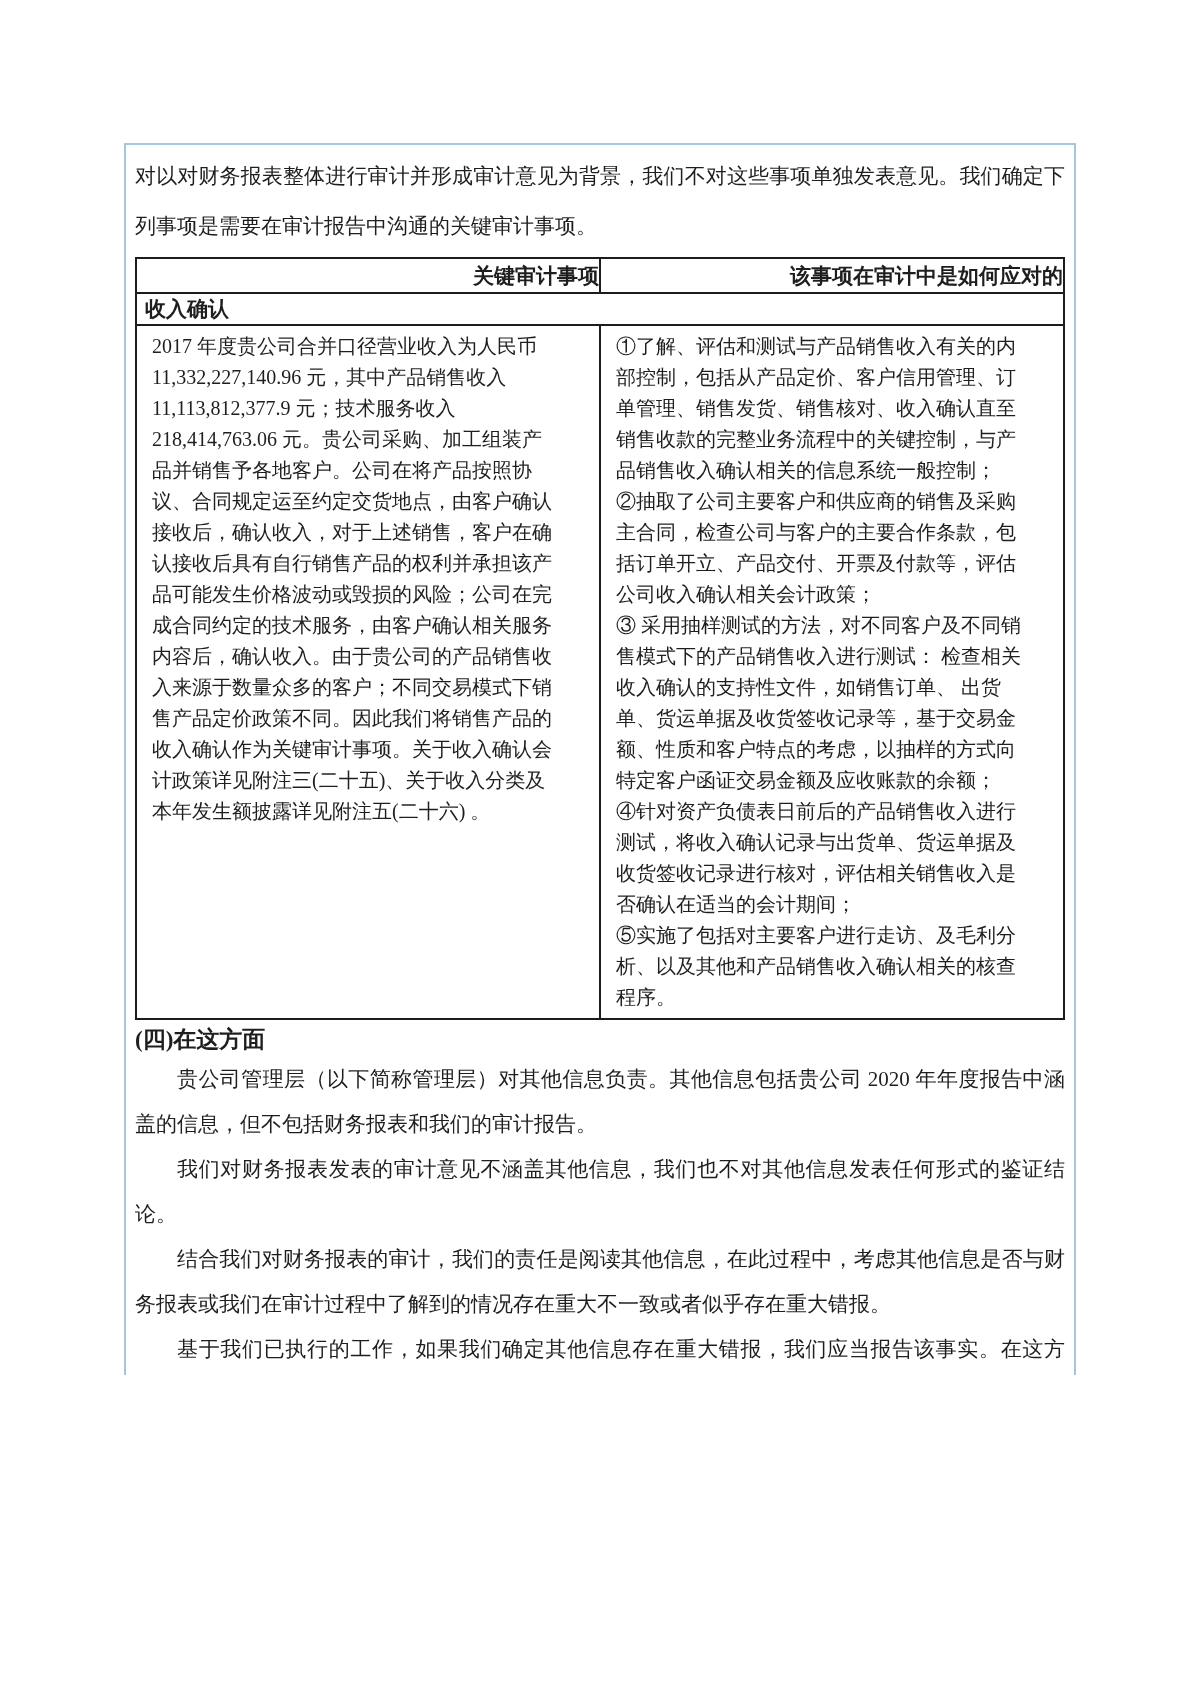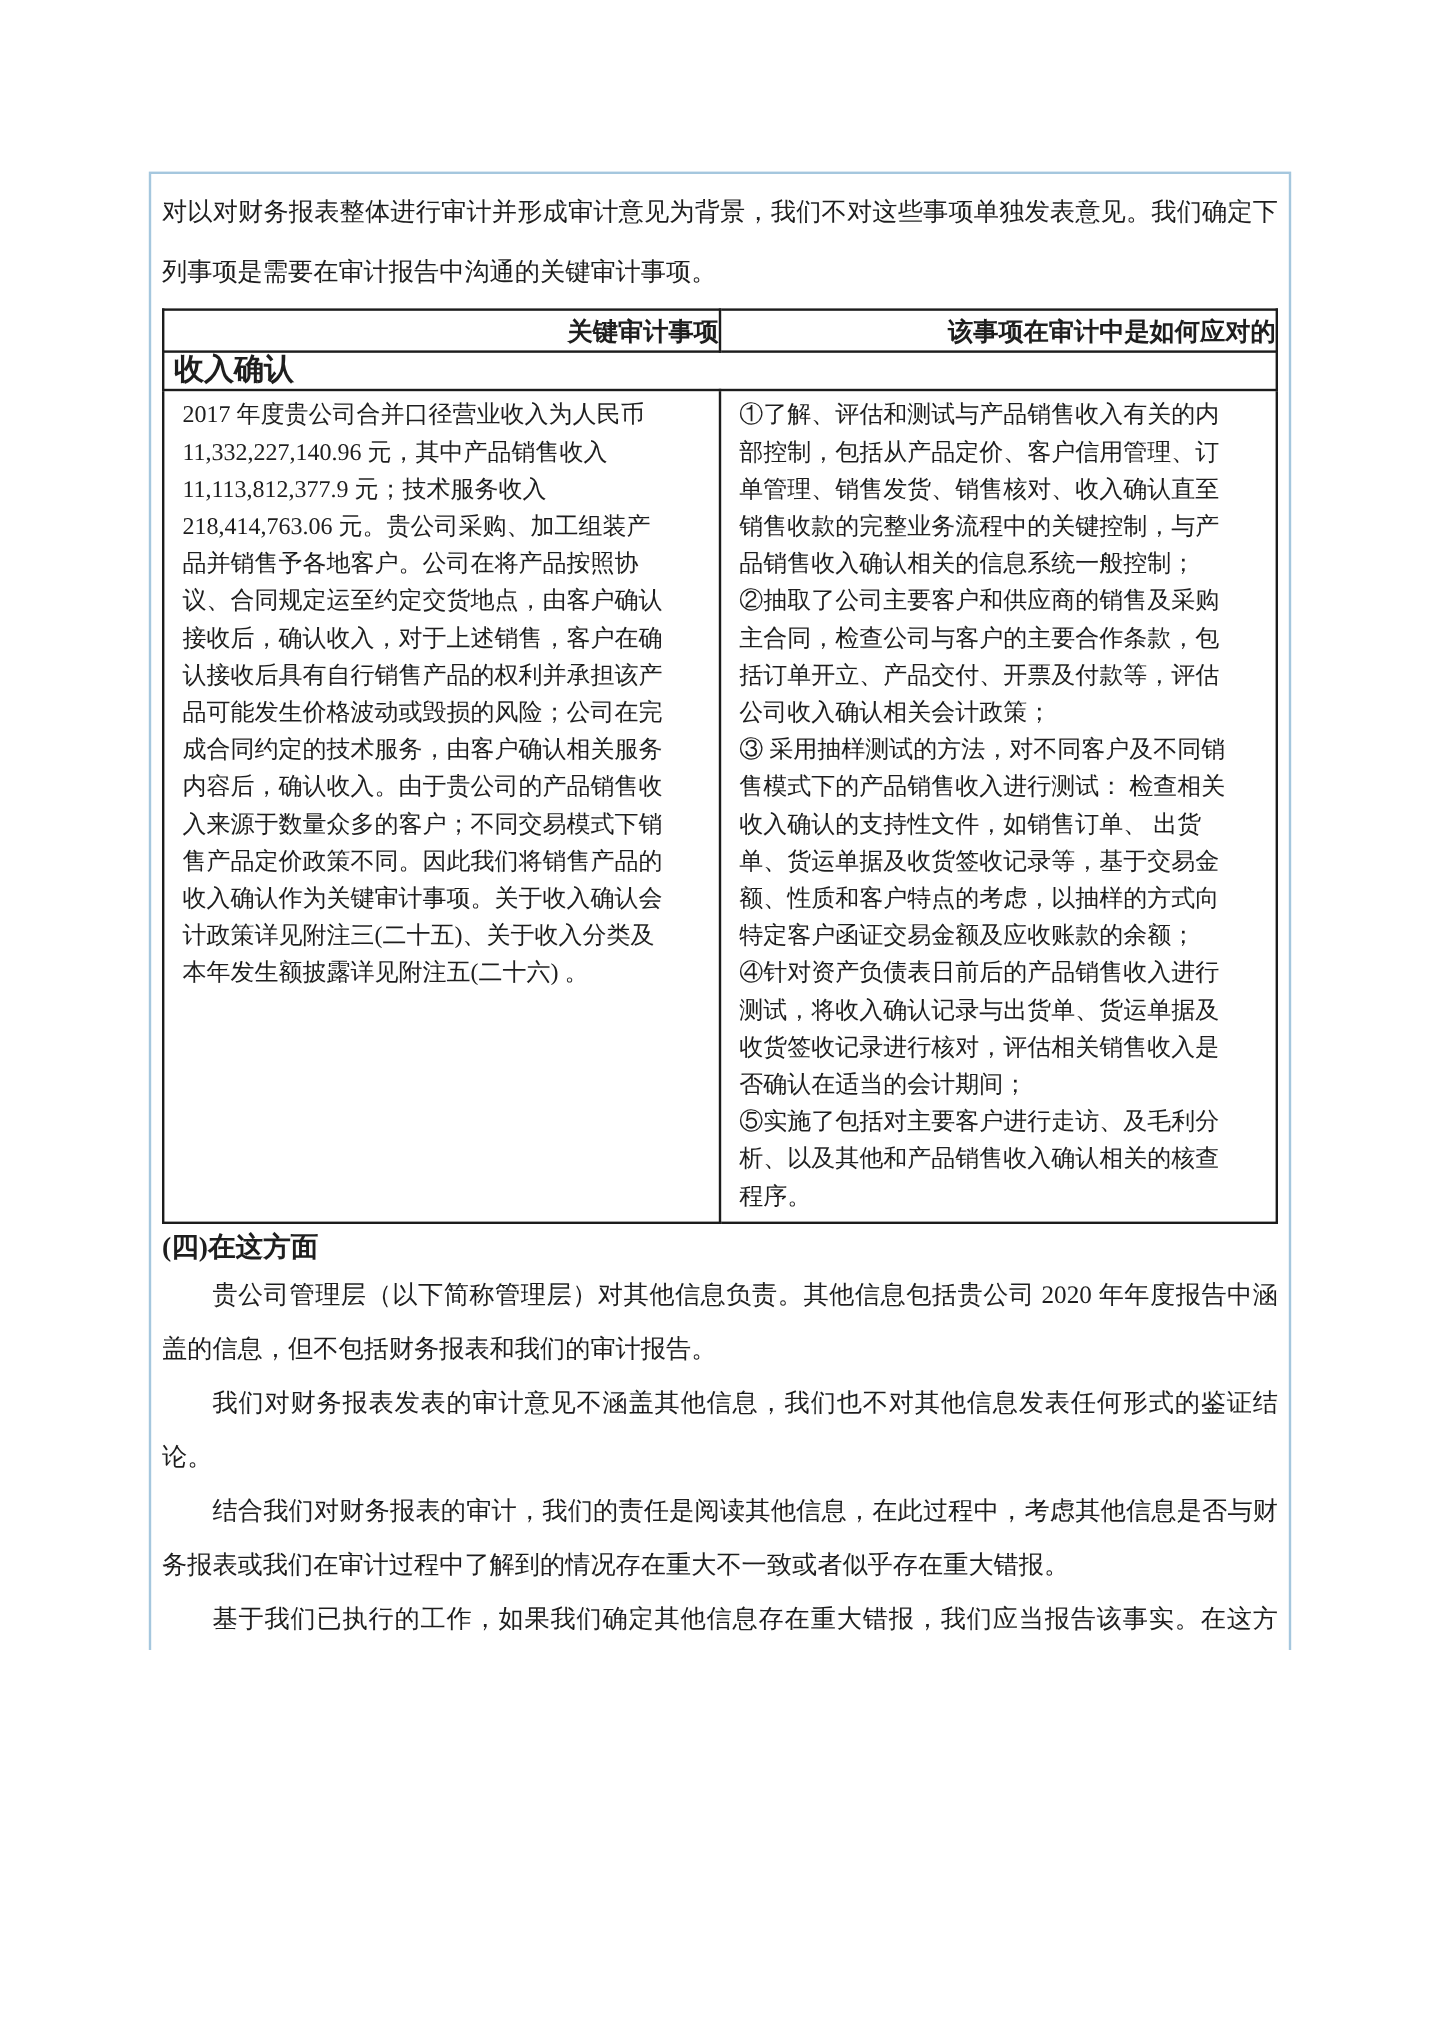--- a/index.html
+++ b/index.html
@@ -39,21 +39,21 @@
   }
   th.kam-header {
     width: 50%;
     font-size: 21px;
     font-weight: bold;
     text-align: right;
     padding: 4px 0 3px 0;
     line-height: 26px;
   }
   td.kam-section {
-    font-size: 25px;
+    font-size: 21px;
     font-weight: bold;
     text-align: left;
     padding: 2px 8px;
     line-height: 26px;
   }
   td.kam-cell {
     font-size: 20px;
     line-height: 31px;
     vertical-align: top;
     padding: 5px 15px;

